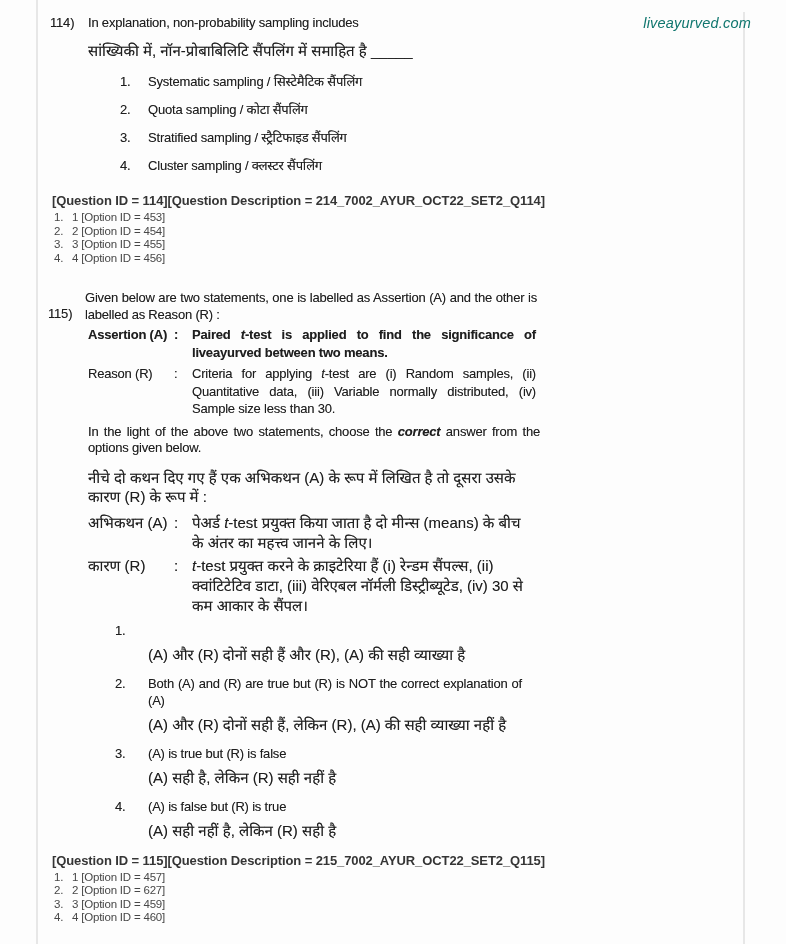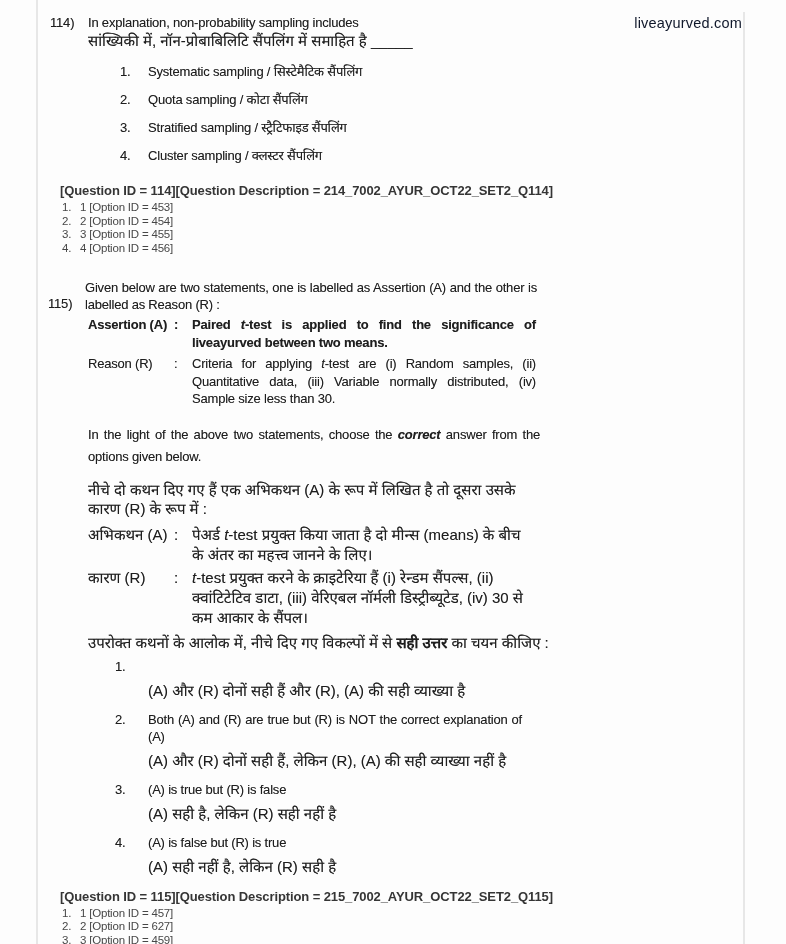--- a/index.html
+++ b/index.html
@@ -5,54 +5,54 @@
   html,body{margin:0;padding:0;background:#ffffff;}
   .page{
     position:relative;width:786px;height:944px;margin:0 auto;
     background:#fdfdfd;overflow:hidden;
     font-family:"Liberation Sans","DejaVu Sans",sans-serif;
     color:#1e1e1e;font-size:13px;
   }
   .rule{position:absolute;width:2px;background:#e7e7e7;}
   .rule-left{left:36px;top:0;bottom:0;}
   .rule-right{left:743px;top:12px;bottom:0;}
-  .watermark{position:absolute;top:15px;right:44px;font-size:14.5px;color:#0f172a;letter-spacing:.2px;}
+  .watermark{position:absolute;top:15px;right:35px;font-size:14.5px;color:#0f766e;letter-spacing:.2px;font-style:italic;}
   .content{position:absolute;left:40px;top:0;width:505px;}
   .scan{text-shadow:0 0 .5px rgba(40,40,40,.45);letter-spacing:-.2px;}
   .j{text-align:justify;}
   .hindi{font-size:15px;line-height:19px;letter-spacing:0;}
   
   .qrow{display:flex;align-items:flex-end;}
   .q114-row{margin-left:10px;margin-top:14px;line-height:17px;}
   .qnum{flex:0 0 38px;}
-  .q114-hi{margin-left:48px;line-height:20px;}
+  .q114-hi{margin-left:48px;margin-top:10px;line-height:20px;}
   .blank{letter-spacing:0;}
   .opts114{margin-left:80px;margin-top:12px;}
   .opt114{display:flex;line-height:17px;margin-bottom:11px;}
   .onum{flex:0 0 28px;}
   
-  .meta{margin-left:20px;color:#3d3d3d;text-shadow:none;}
+  .meta{margin-left:12px;color:#3d3d3d;text-shadow:none;}
   .meta-114{margin-top:19px;}
   .meta-115{margin-top:13px;}
   .meta-head{font-weight:bold;font-size:13px;line-height:15px;letter-spacing:-.1px;white-space:nowrap;color:#353535;margin-bottom:3px;}
   .meta-item{display:flex;font-size:11.5px;line-height:13.5px;letter-spacing:-.2px;color:#474747;margin-left:2px;}
   .meta-item .mnum{flex:0 0 18px;}
   
   .q115-row{margin-left:8px;margin-top:24px;line-height:19px;}
   .q115-row .qnum{flex:0 0 37px;}
   .qpara{width:452px;line-height:17px;}
   .ar-row{display:flex;margin-left:48px;width:448px;}
   .ar-en{margin-top:4px;line-height:17.5px;}
   .ar-hi{line-height:20px;}
   .ar-label{flex:0 0 86px;}
   .ar-colon{flex:0 0 18px;text-align:left;}
   .ar-text{flex:1;}
   .assertion-row{margin-top:3px;font-weight:bold;}
   .reason-row{margin-top:4px;}
-  .choose-en{margin-left:48px;margin-top:16px;width:452px;line-height:22px;}
+  .choose-en{margin-left:48px;margin-top:6px;width:452px;line-height:16px;}
   .b-i{font-weight:bold;font-style:italic;}
   .intro-hi{margin-left:48px;margin-top:12px;width:452px;}
   .assertion-hi{margin-top:7px;}
   .reason-hi{margin-top:3px;}
   .choose-hi{margin-left:48px;margin-top:5px;width:460px;white-space:nowrap;}
   .bold{font-weight:bold;}
   .opts115{margin-left:75px;margin-top:6px;}
   .opt115{margin-bottom:11px;}
   .opt115-en-row{display:flex;line-height:17px;}
   .opt115-en-row .onum{flex:0 0 33px;}
@@ -148,21 +148,20 @@
           <span class="ar-colon">:</span>
           <div class="ar-text"><span>पेअर्ड </span><i>t</i><span>-test प्रयुक्त किया जाता है दो मीन्स (means) के बीच के अंतर का महत्त्व जानने के लिए।</span></div>
         </div>
 
         <div class="ar-row ar-hi hindi reason-hi">
           <span class="ar-label">कारण (R)</span>
           <span class="ar-colon">:</span>
           <div class="ar-text"><span></span><i>t</i><span>-test प्रयुक्त करने के क्राइटेरिया हैं (i) रेन्डम सैंपल्स, (ii) क्वांटिटेटिव डाटा, (iii) वेरिएबल नॉर्मली डिस्ट्रीब्यूटेड, (iv) 30  से कम आकार के सैंपल।</span></div>
         </div>
 
-        <div class="choose-hi hindi"><span>उपरोक्त कथनों के आलोक में, नीचे दिए गए विकल्पों में से </span><span class="bold">सही उत्तर</span><span> का चयन कीजिए :</span></div>
 
         <div class="opts115">
           <div class="opt115">
             <div class="opt115-en-row">
               <span class="onum">1.</span>
             </div>
             <div class="opt115-hi hindi">(A) और (R) दोनों सही हैं और (R),  (A) की सही व्याख्या है</div>
           </div>
           <div class="opt115">
             <div class="opt115-en-row">

